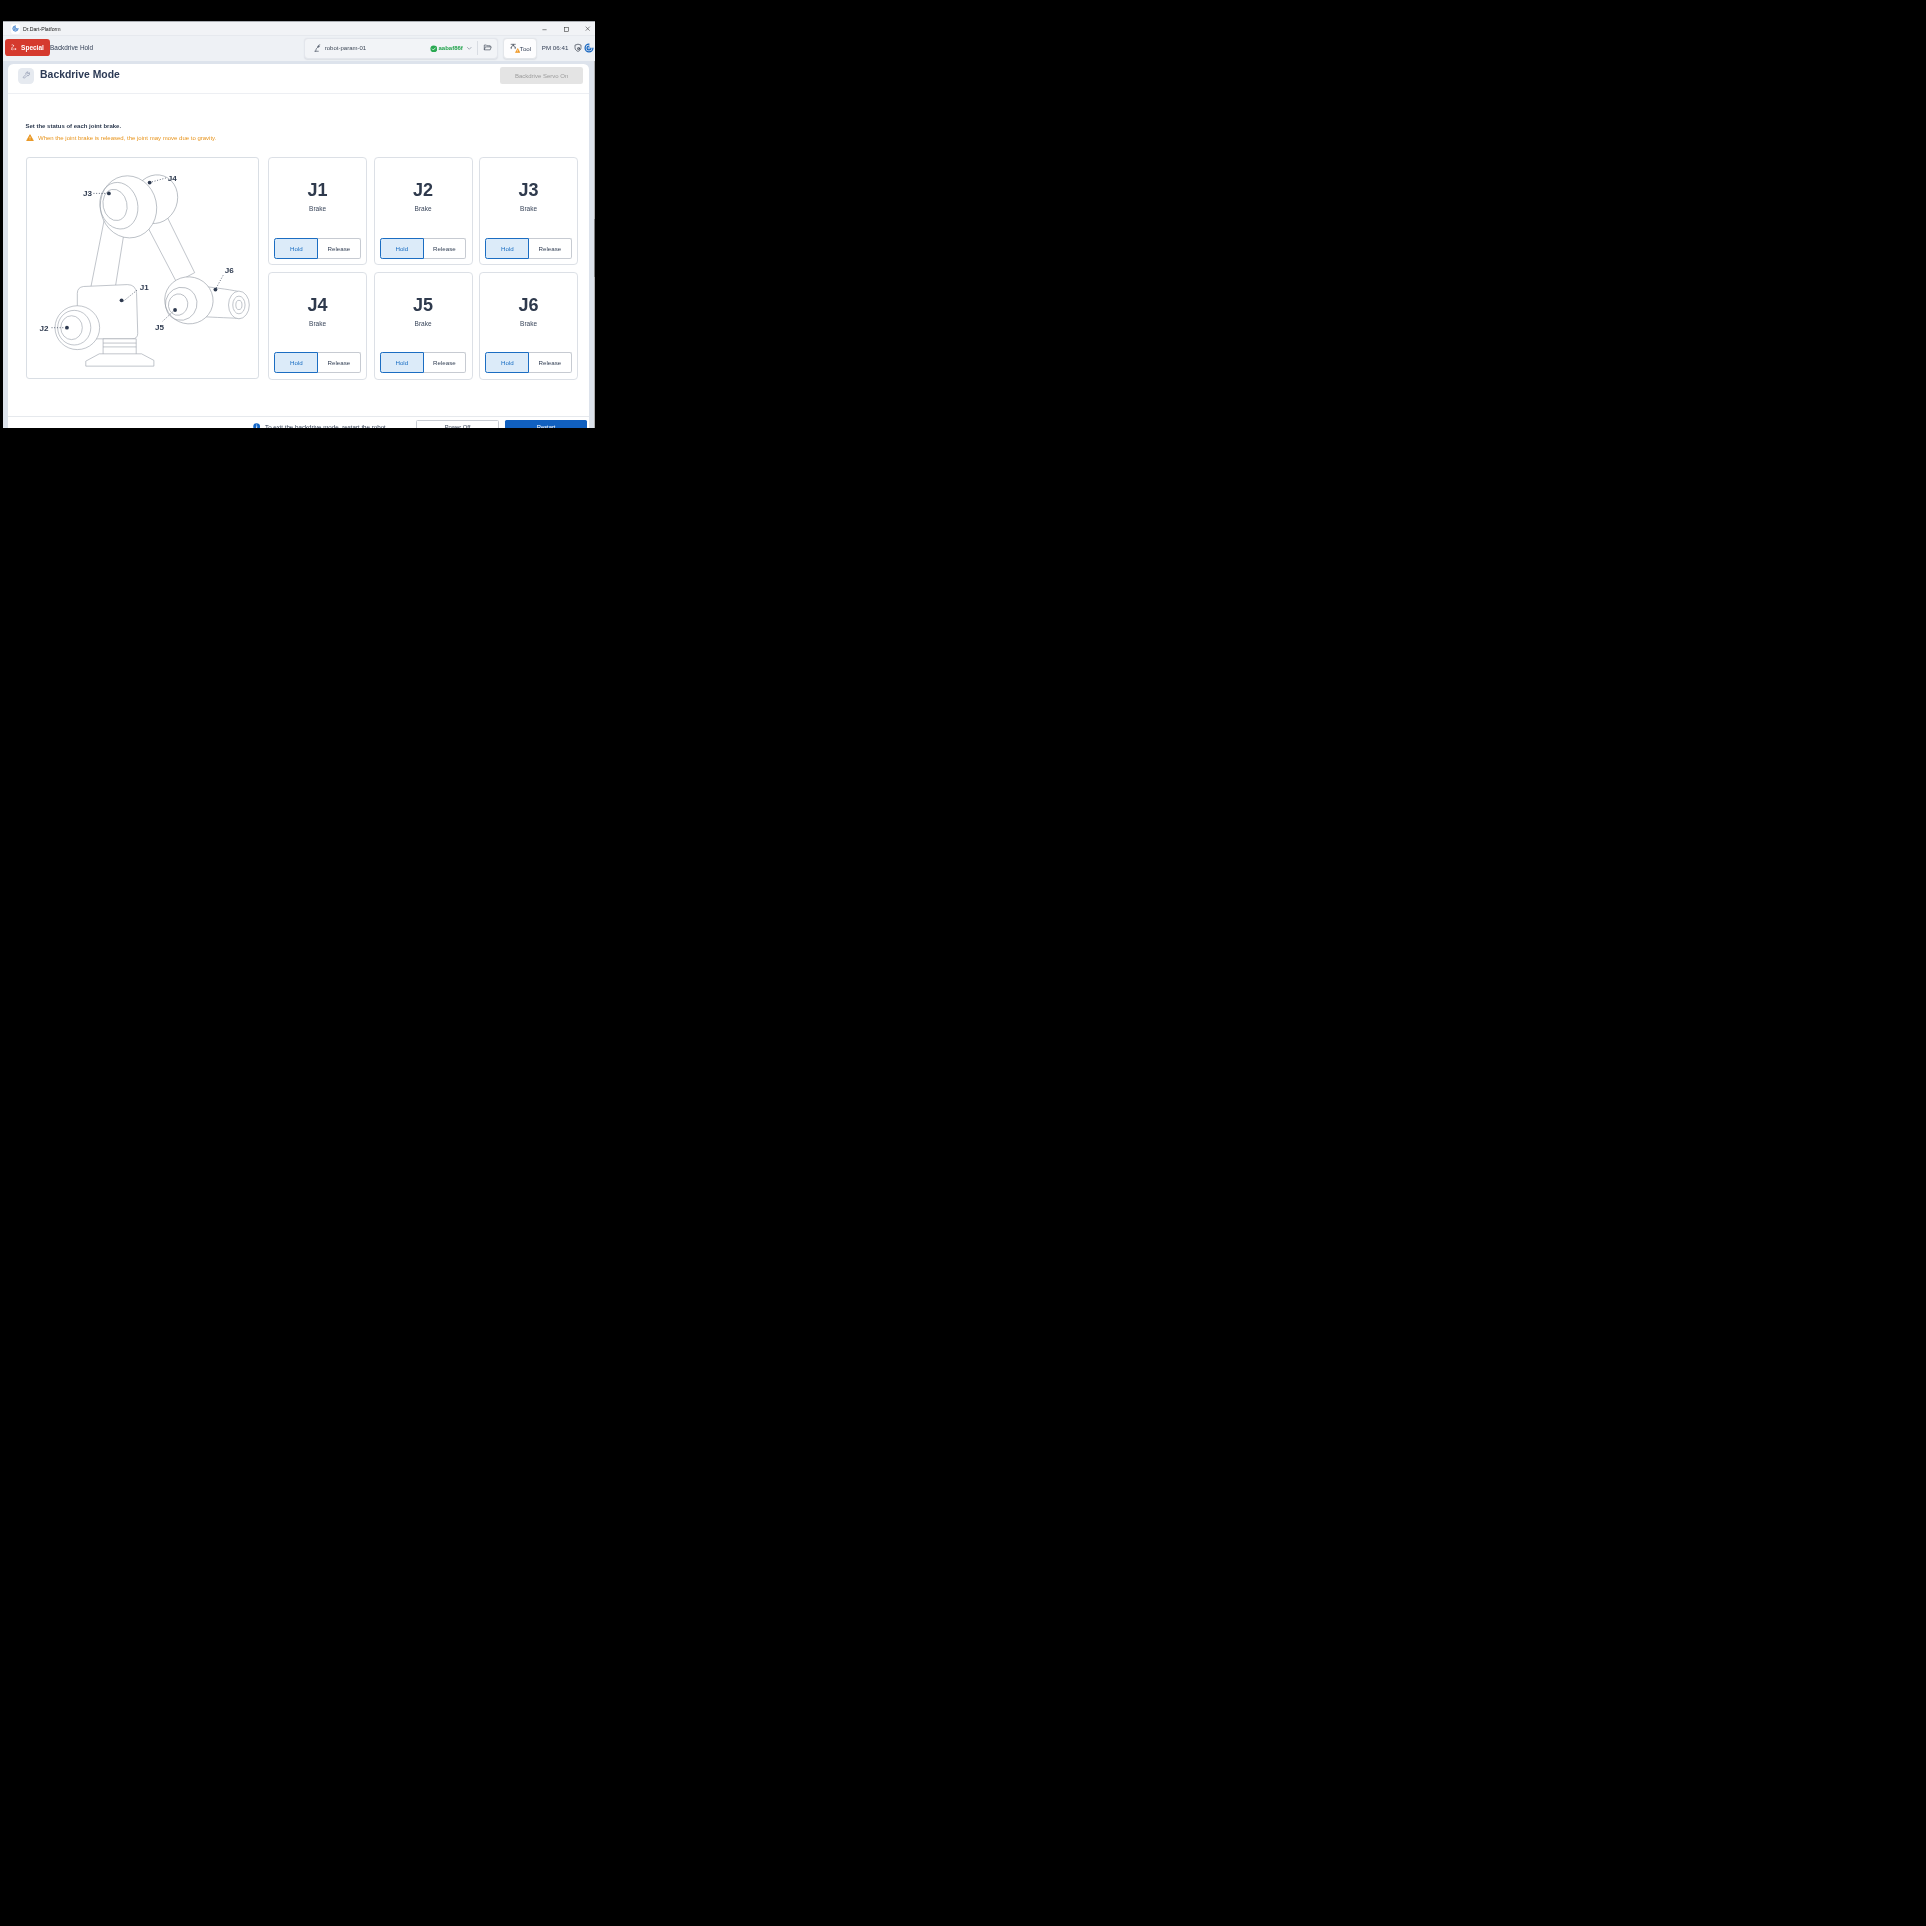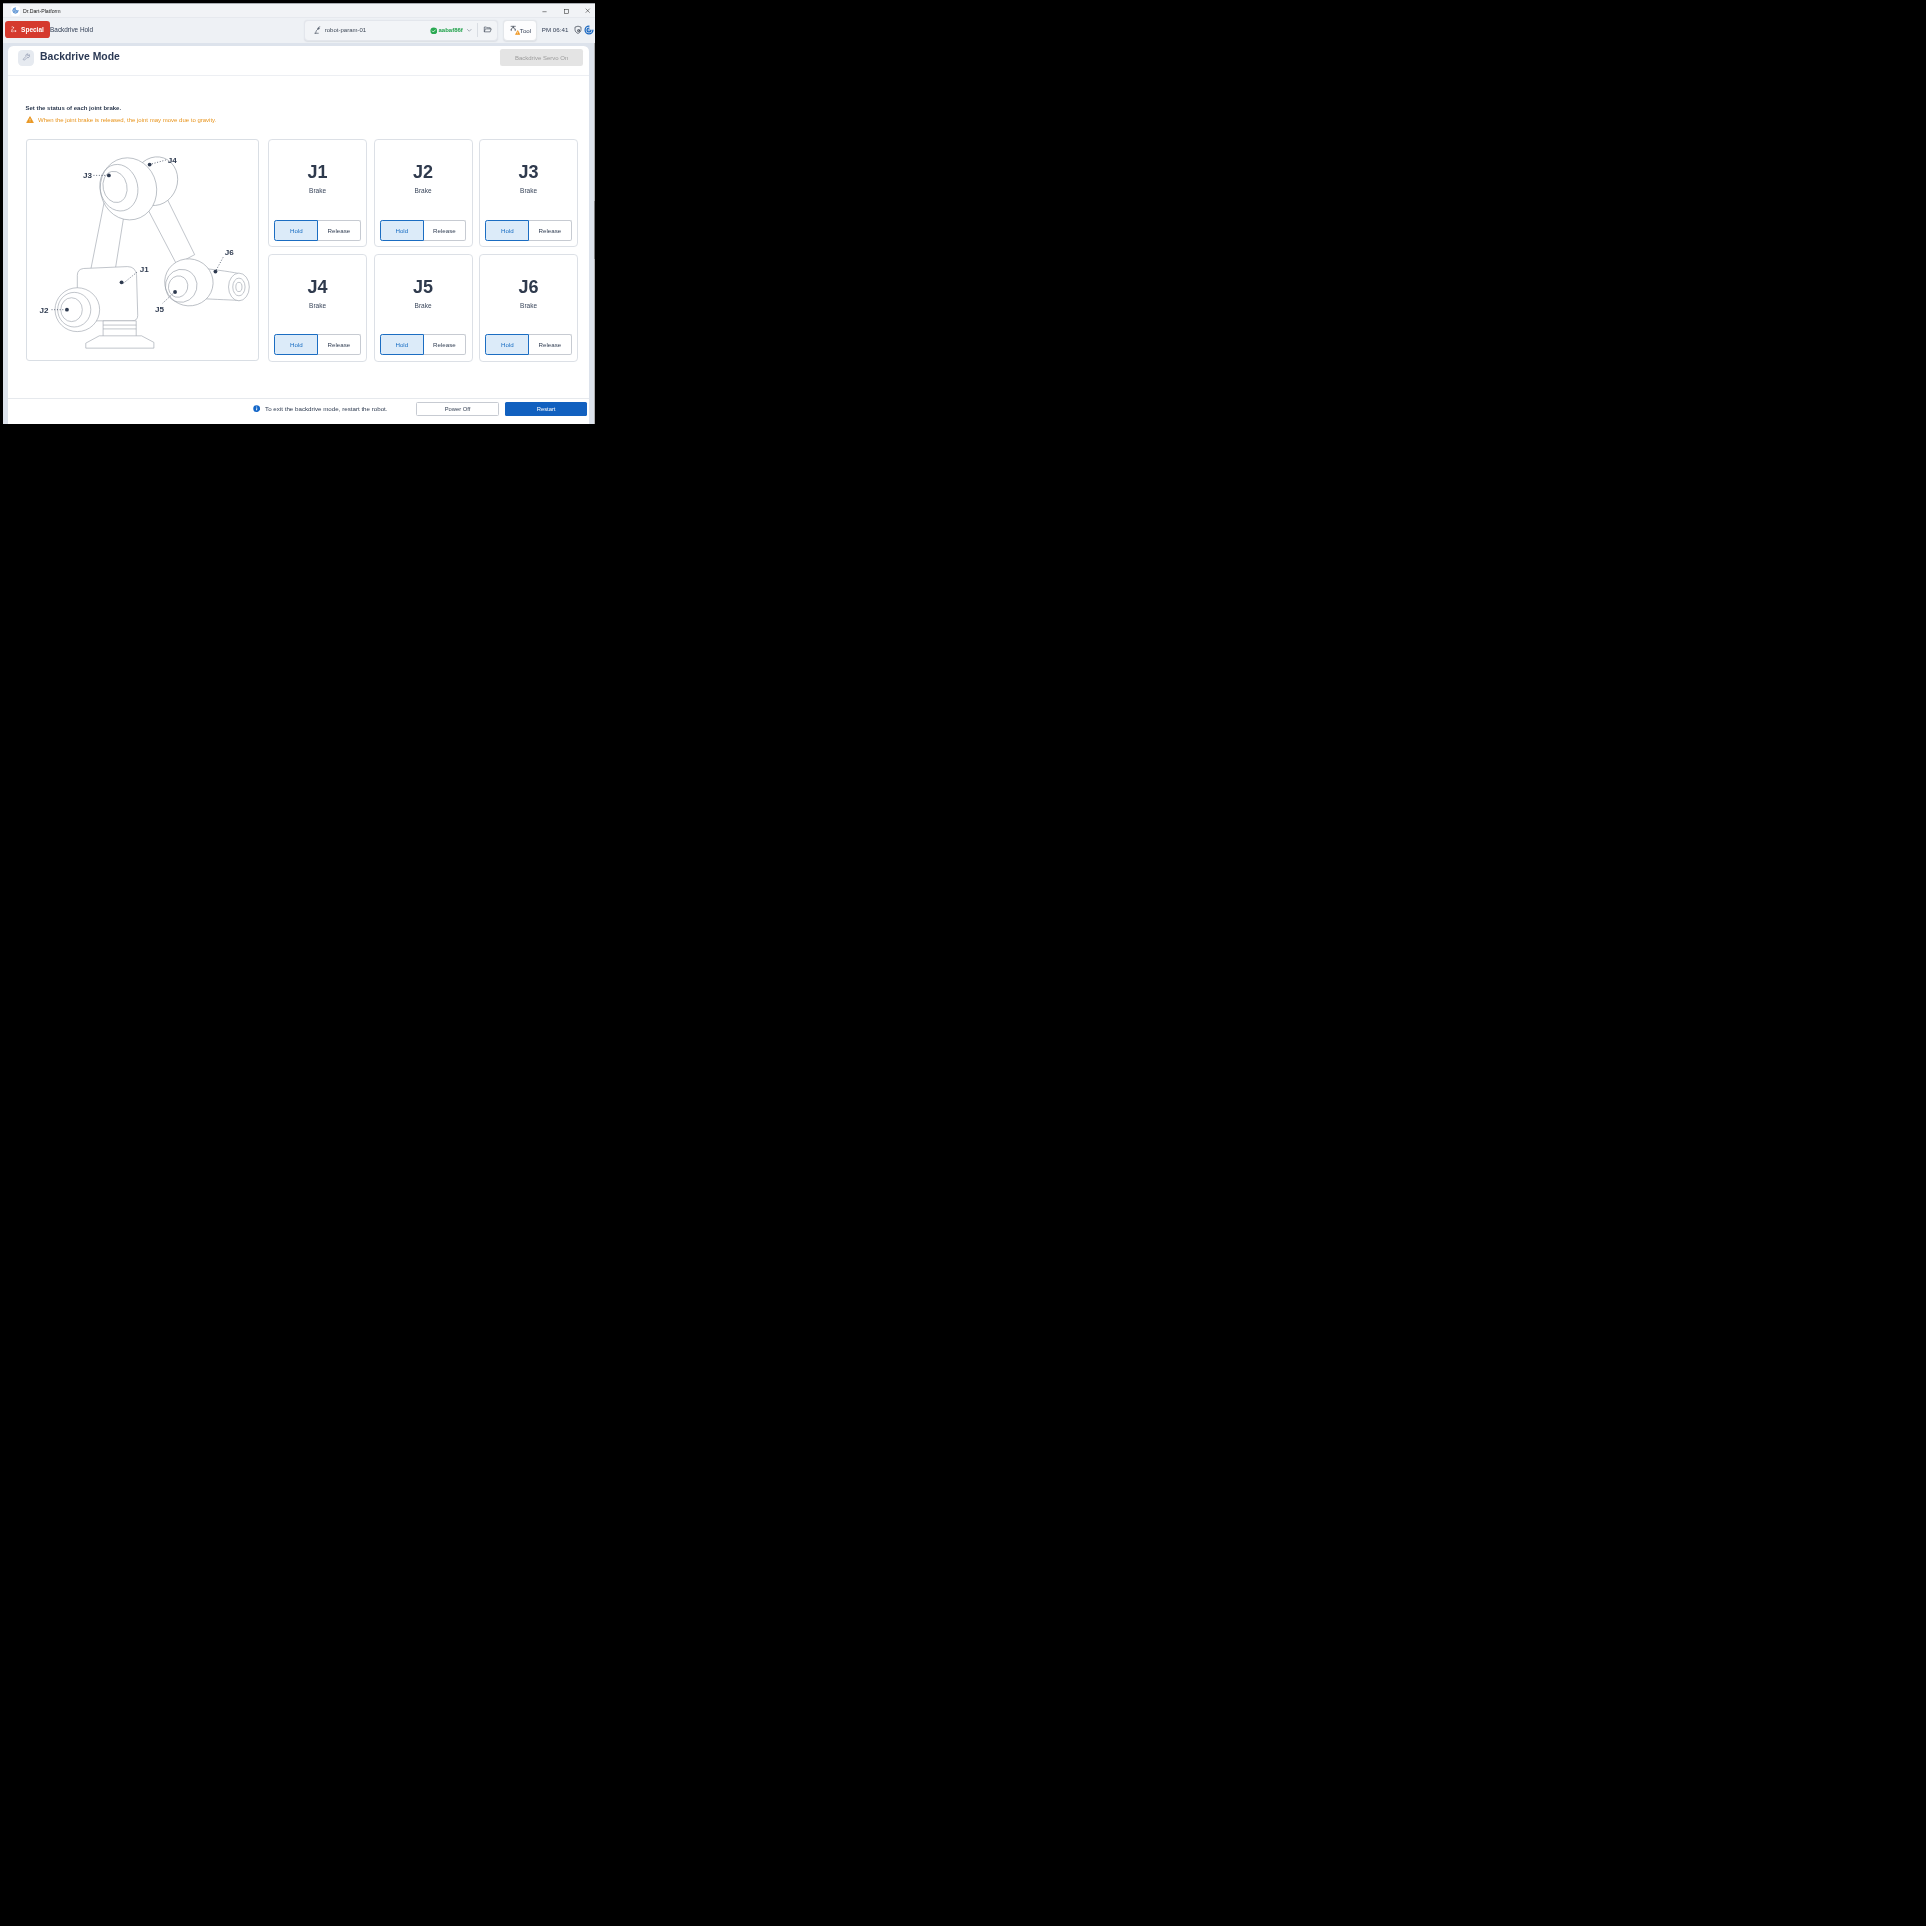--- a/index.html
+++ b/index.html
@@ -1,19 +1,19 @@
 <!DOCTYPE html>
 <html style="font-size:6.2px"><head>
 <meta charset="utf-8">
 <style>
   html,body{margin:0;padding:0;background:#000;}
   *{box-sizing:border-box;}
   .frame{position:relative;width:599px;height:428px;background:#000;overflow:hidden;
          font-family:"Liberation Sans","DejaVu Sans",sans-serif;}
-  .window{position:absolute;left:3.1px;top:3px;width:592px;height:421px;background:#eef1f5;overflow:hidden;}
+  .window{position:absolute;left:3.1px;top:21px;width:592px;height:421px;background:#eef1f5;overflow:hidden;}
   .window::before{content:"";position:absolute;left:0;top:0;right:0;height:0.8px;background:#a9adb2;z-index:9;}
 
   
   .titlebar{position:absolute;left:0;top:0.8px;width:100%;height:14.6px;background:#f1f3f6;border-bottom:0.4px solid #e6e9ee;}
   .app-tile{position:absolute;left:7.7px;top:2.7px;width:9.2px;height:9.2px;background:#fff;border-radius:2.3px;
             display:flex;align-items:center;justify-content:center;}
   .app-title{position:absolute;left:20px;top:0;height:14.6px;line-height:14.6px;font-size:5.2px;color:#1b1b1b;}
   .winbtn{position:absolute;top:1.9px;width:11.6px;height:10.8px;display:flex;align-items:center;justify-content:center;}
   .winbtn.min{left:536px;} .winbtn.max{left:558px;} .winbtn.close{left:579px;}
 

